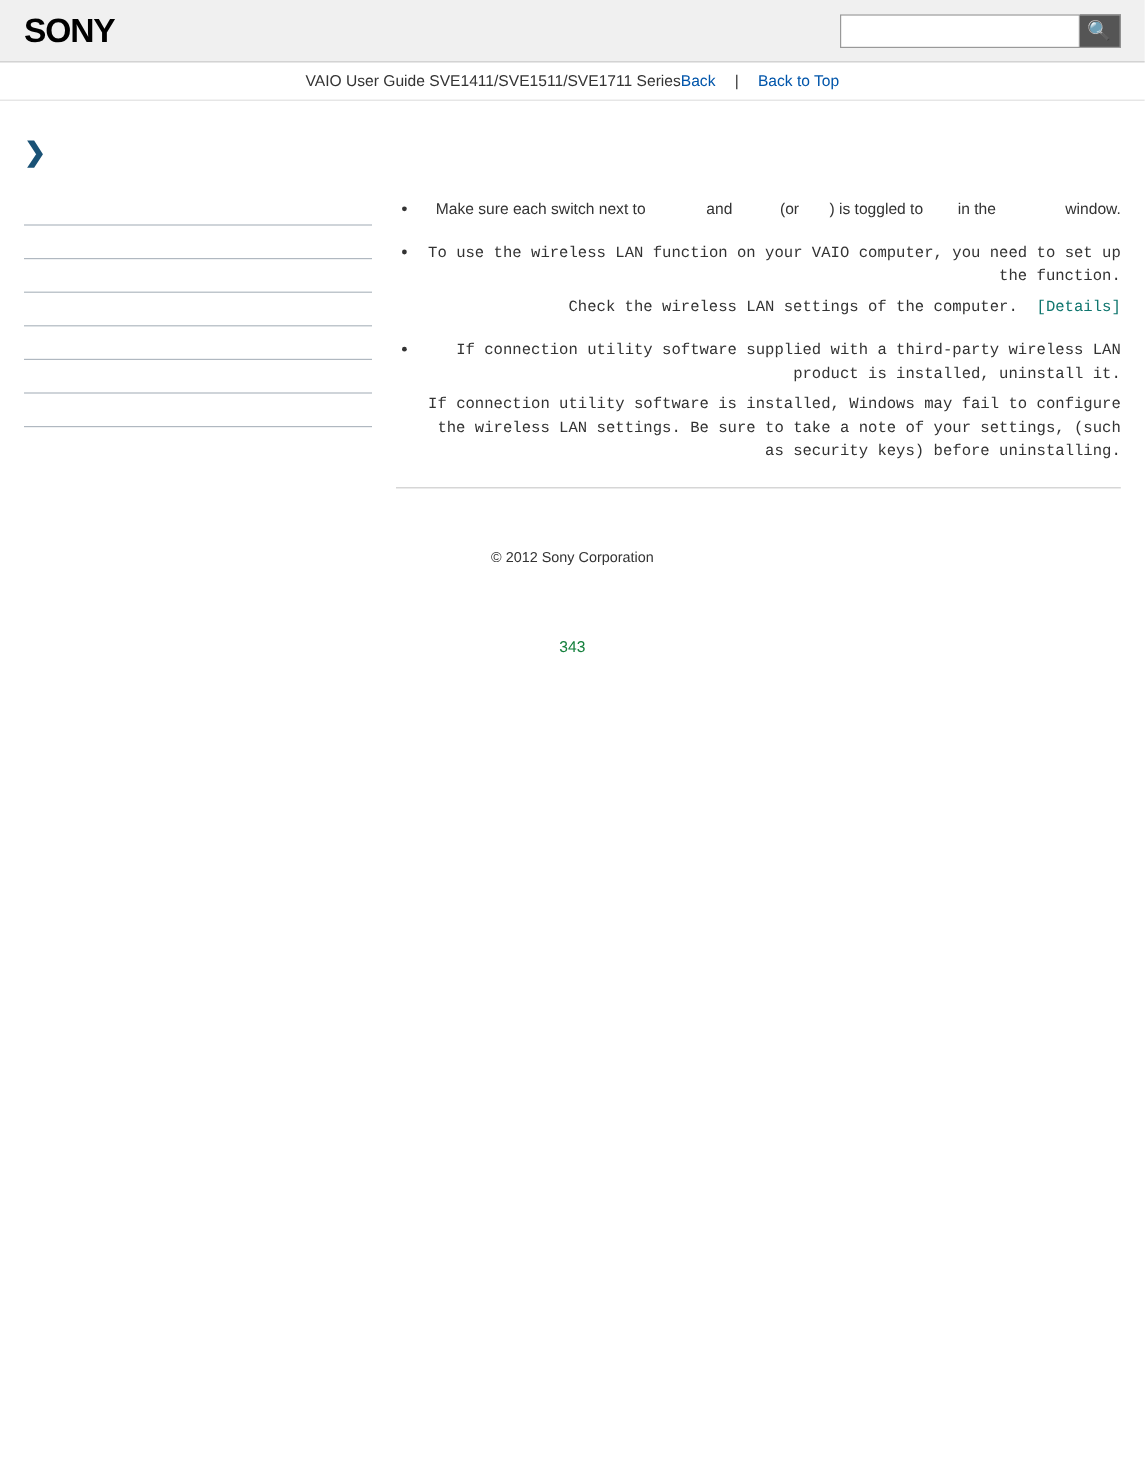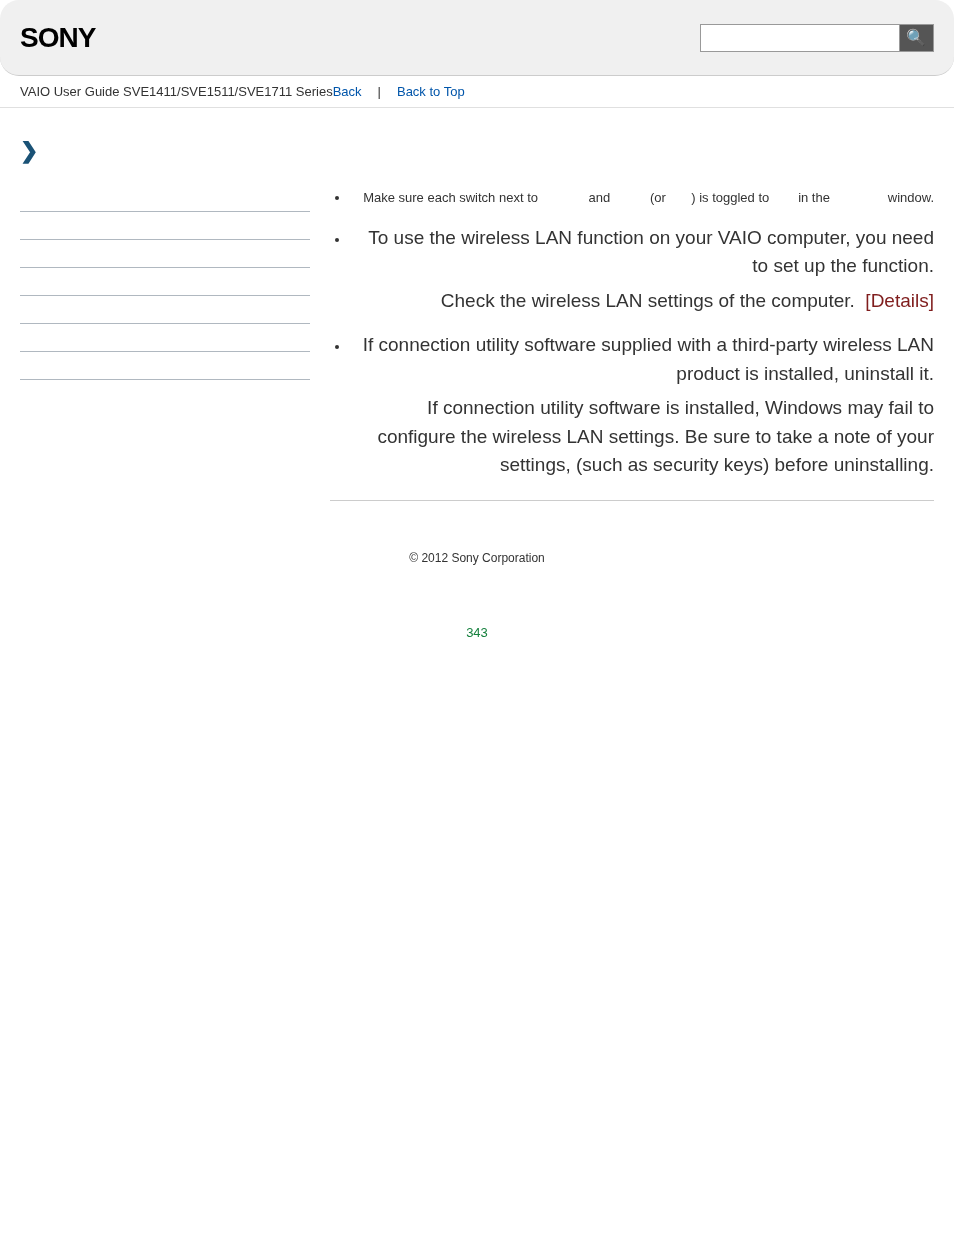--- a/index.html
+++ b/index.html
@@ -18,22 +18,21 @@
     }
 
     
     .header {
       background: #f0f0f0;
       border-bottom: 1px solid #ccc;
       padding: 10px 20px;
       display: flex;
       align-items: center;
       justify-content: space-between;
-      height: 76px;
-      border-radius: 19px;
+      height: 52px;
     }
 
     .sony-logo {
       font-size: 28px;
       font-weight: bold;
       letter-spacing: -1px;
       color: #000;
       font-family: 'Arial Black', Arial, sans-serif;
     }
 
@@ -62,21 +61,21 @@
       align-items: center;
       justify-content: center;
       color: #fff;
       font-size: 16px;
     }
 
     
     .nav-bar {
       padding: 8px 20px;
       display: flex;
-      justify-content: flex-start;
+      justify-content: center;
       align-items: center;
       border-bottom: 1px solid #e0e0e0;
       font-size: 13px;
     }
 
     .nav-title {
       color: #333;
       font-size: 13px;
     }
 
@@ -147,27 +146,28 @@
       padding-left: 20px;
     }
 
     .content-area ul li {
       margin-bottom: 16px;
       line-height: 1.5;
       font-size: 13px;
     }
 
     .content-area p {
-      font-size: 19px;
+      font-size: 13px;
       line-height: 1.5;
       margin-bottom: 6px;
+      font-family: Liberation Mono, monospace;
     }
 
     .link-text {
-      color: #7f1d1d;
+      color: #0f766e;
       text-decoration: none;
       cursor: pointer;
     }
 
     .content-divider {
       border: none;
       border-top: 1px solid #ccc;
       margin-top: 20px;
       margin-bottom: 10px;
     }

